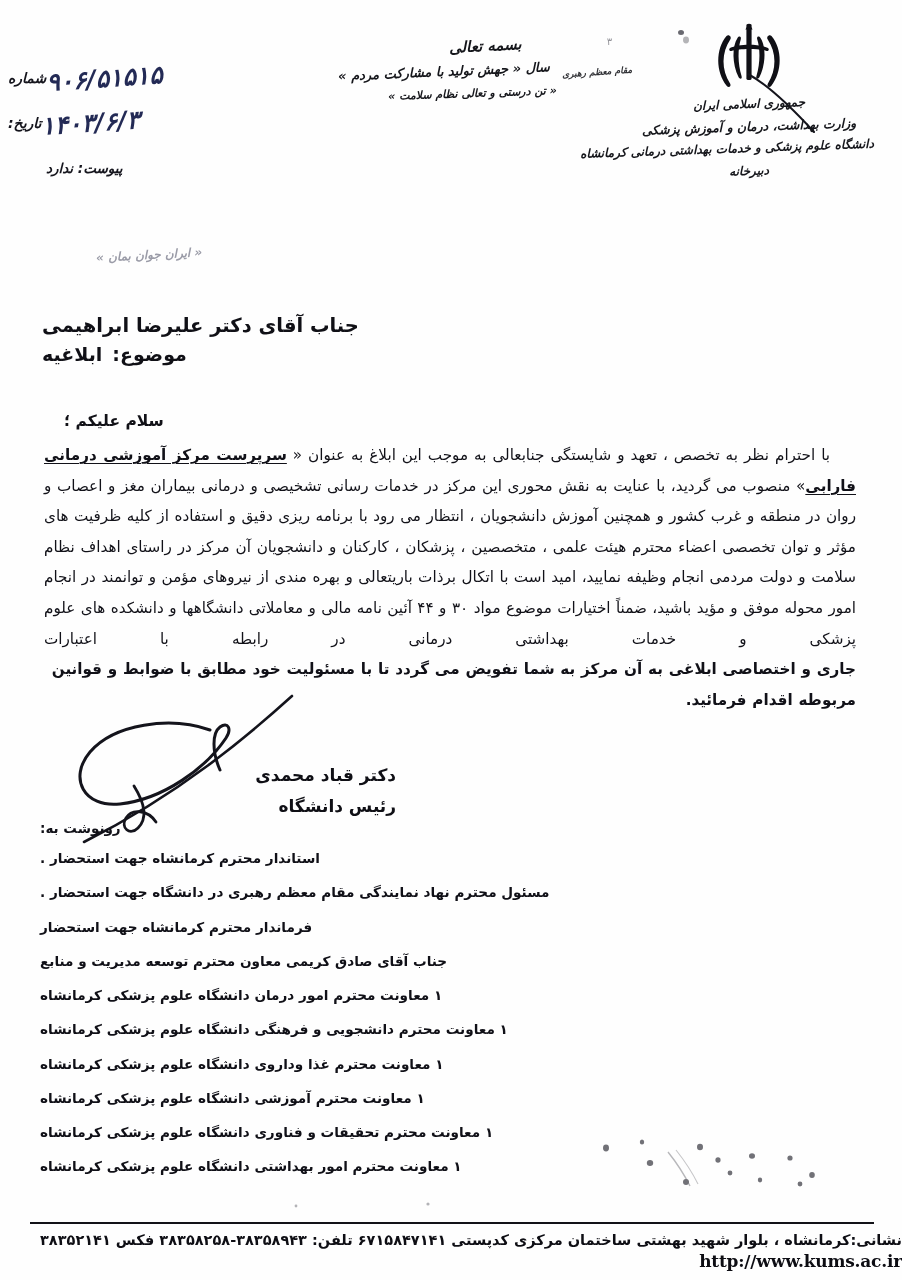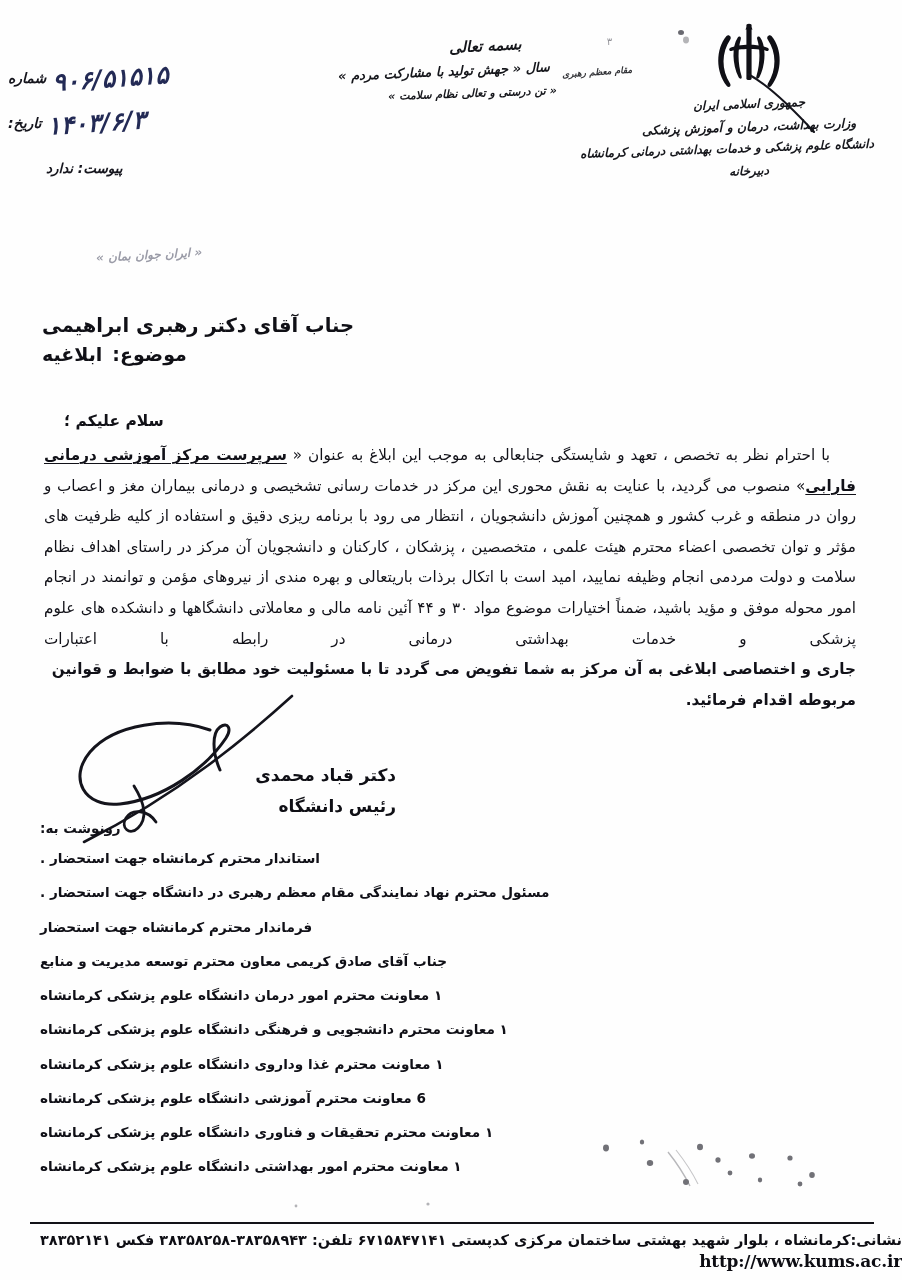--- a/index.html
+++ b/index.html
@@ -42,21 +42,21 @@
     left: 8px;
     top: 60px;
     width: 250px;
     text-align: left;
   }
   .reg-row {
     display: flex;
     flex-direction: row-reverse;
     align-items: baseline;
     justify-content: flex-start;
-    gap: 6px;
+    gap: 0;
     margin-bottom: 16px;
   }
   .reg-label {
     font-size: 14px;
     font-weight: 700;
     font-style: italic;
     color: #14141c;
     white-space: nowrap;
   }
   .reg-value {
@@ -385,21 +385,21 @@
     <span class="nastaliq lh-line" id="lh-university">دانشگاه علوم پزشکی و خدمات بهداشتی درمانی کرمانشاه</span>
     <span class="nastaliq lh-line" id="lh-office">دبیرخانه</span>
   </div>
 
   <div class="abs" id="faint-mark-top"></div>
   <div class="abs" id="faint-mark-top2">٣</div>
 
   <div class="abs" id="margin-note">« ایران جوان بمان »</div>
 
   <div class="abs" id="addressee">
-    <span class="addr-line" id="addr-name">جناب آقای دکتر رهبری ابراهیمی</span>
+    <span class="addr-line" id="addr-name">جناب آقای دکتر علیرضا ابراهیمی</span>
     <span class="addr-line" id="addr-subject">
       <span class="subject-wrap">
         <span class="subject-label">موضوع:</span><span class="subject-value">ابلاغیه</span>
       </span>
     </span>
   </div>
 
   <div class="abs rtl" id="greeting">سلام علیکم ؛</div>
 
   <div class="abs" id="body-text">
@@ -422,21 +422,21 @@
 
   <div class="abs" id="cc-block">
     <span id="cc-title">رونوشت به:</span>
     <span class="cc-item">استاندار محترم کرمانشاه جهت استحضار .</span>
     <span class="cc-item">مسئول محترم نهاد نمایندگی مقام معظم رهبری در دانشگاه جهت استحضار .</span>
     <span class="cc-item">فرماندار محترم کرمانشاه جهت استحضار</span>
     <span class="cc-item">جناب آقای صادق کریمی معاون محترم توسعه مدیریت و منابع</span>
     <span class="cc-item">١ معاونت محترم امور درمان دانشگاه علوم پزشکی کرمانشاه</span>
     <span class="cc-item">١ معاونت محترم دانشجویی و فرهنگی دانشگاه علوم پزشکی کرمانشاه</span>
     <span class="cc-item">١ معاونت محترم غذا وداروی دانشگاه علوم پزشکی کرمانشاه</span>
-    <span class="cc-item">6 معاونت محترم آموزشی دانشگاه علوم پزشکی کرمانشاه</span>
+    <span class="cc-item">١ معاونت محترم آموزشی دانشگاه علوم پزشکی کرمانشاه</span>
     <span class="cc-item">١ معاونت محترم تحقیقات و فناوری دانشگاه علوم پزشکی کرمانشاه</span>
     <span class="cc-item">١ معاونت محترم امور بهداشتی دانشگاه علوم پزشکی کرمانشاه</span>
   </div>
 
   <svg class="abs" id="speckles" viewBox="0 0 902 1280" aria-hidden="true">
     <g fill="#1c1c26" opacity="0.62">
       <ellipse cx="606" cy="1148" rx="3" ry="3.4"></ellipse>
       <ellipse cx="642" cy="1142" rx="2.2" ry="2.6"></ellipse>
       <ellipse cx="650" cy="1163" rx="3.2" ry="3"></ellipse>
       <ellipse cx="700" cy="1147" rx="3" ry="3.2"></ellipse>

